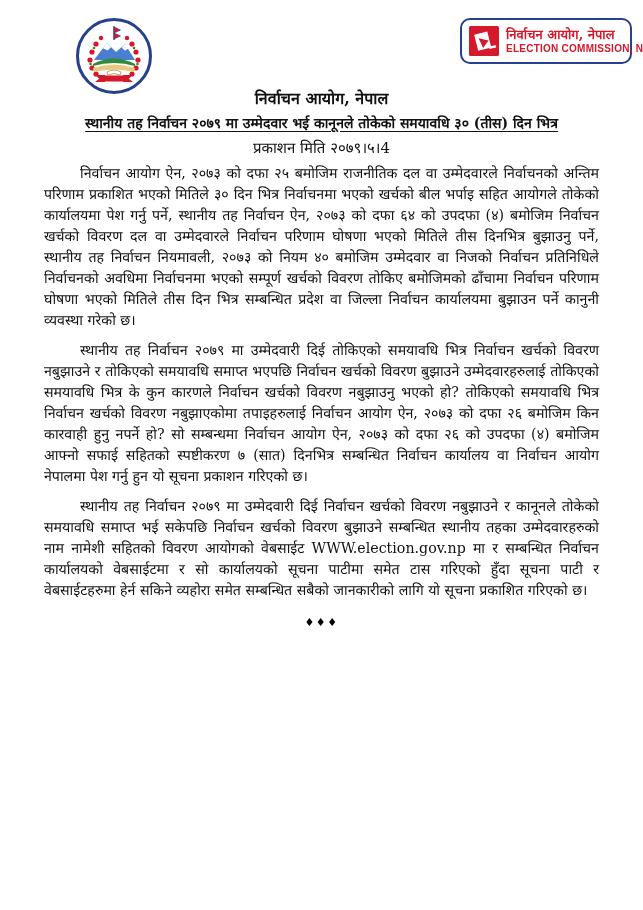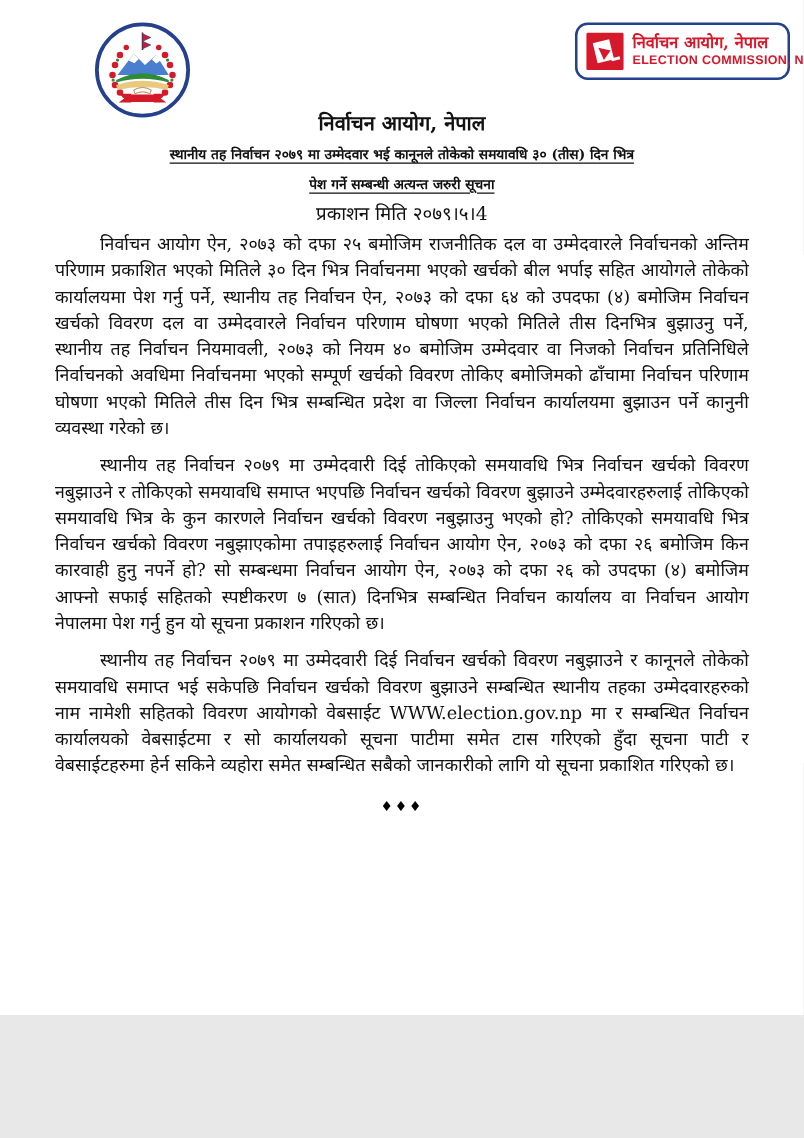--- a/index.html
+++ b/index.html
@@ -4,21 +4,21 @@
 <style>
   * { margin: 0; padding: 0; box-sizing: border-box; }
   html, body { background: #e8e8e8; }
   body {
     font-family: "DejaVu Serif", serif;
     color: #111;
   }
   .page {
     position: relative;
     width: 643px;
-    height: 812px;
+    height: 910px;
     margin: 0 auto;
     background: #ffffff;
     overflow: hidden;
   }
   
   .header { position: absolute; top: 0; left: 0; width: 100%; height: 96px; }
   .emblem {
     position: absolute; left: 74px; top: 16px;
     width: 80px; height: 80px;
   }
@@ -44,21 +44,21 @@
   
   .content {
     position: absolute; top: 88px; left: 44px; width: 555px;
   }
   .org-title {
     text-align: center; font-weight: bold;
     font-size: 16px; line-height: 22px; margin-bottom: 2px;
   }
   .subject-line {
     text-align: center; font-weight: bold;
-    font-size: 11px; line-height: 23.5px;
+    font-size: 14px; line-height: 23.5px;
     text-decoration: underline; text-underline-offset: 3px;
   }
   .pub-date {
     text-align: center; font-size: 15px; line-height: 22px; margin-top: 1px;
   }
   
   .body-text { margin-top: 4px; }
   .body-text p {
     font-size: 14.2px; line-height: 21px;
     text-align: justify; text-indent: 36px;
@@ -140,21 +140,20 @@
         <span class="ec-en">ELECTION COMMISSION, NEPAL</span>
       </span>
     </div>
   </div>
 
   <div class="content">
     <div class="org-title">निर्वाचन आयोग, नेपाल</div>
 
     <div class="subject">
       <div class="subject-line">स्थानीय तह निर्वाचन २०७९ मा उम्मेदवार भई कानूनले तोकेको समयावधि ३० (तीस) दिन भित्र</div>
-      <div class="subject-line">पेश गर्ने सम्बन्धी अत्यन्त जरुरी सूचना</div>
     </div>
 
     <div class="pub-date">प्रकाशन मिति २०७९।५।4</div>
 
     <div class="body-text">
       <p>निर्वाचन आयोग ऐन, २०७३ को दफा २५ बमोजिम राजनीतिक दल वा उम्मेदवारले निर्वाचनको अन्तिम परिणाम प्रकाशित भएको मितिले ३० दिन भित्र निर्वाचनमा भएको खर्चको बील भर्पाइ सहित आयोगले तोकेको कार्यालयमा पेश गर्नु पर्ने, स्थानीय तह निर्वाचन ऐन, २०७३ को दफा ६४ को उपदफा (४) बमोजिम निर्वाचन खर्चको विवरण दल वा उम्मेदवारले निर्वाचन परिणाम घोषणा भएको मितिले तीस दिनभित्र बुझाउनु पर्ने, स्थानीय तह निर्वाचन नियमावली, २०७३ को नियम ४० बमोजिम उम्मेदवार वा निजको निर्वाचन प्रतिनिधिले निर्वाचनको अवधिमा निर्वाचनमा भएको सम्पूर्ण खर्चको विवरण तोकिए बमोजिमको ढाँचामा निर्वाचन परिणाम घोषणा भएको मितिले तीस दिन भित्र सम्बन्धित प्रदेश वा जिल्ला निर्वाचन कार्यालयमा बुझाउन पर्ने कानुनी व्यवस्था गरेको छ।</p>
       <p>स्थानीय तह निर्वाचन २०७९ मा उम्मेदवारी दिई तोकिएको समयावधि भित्र निर्वाचन खर्चको विवरण नबुझाउने र तोकिएको समयावधि समाप्त भएपछि निर्वाचन खर्चको विवरण बुझाउने उम्मेदवारहरुलाई तोकिएको समयावधि भित्र के कुन कारणले निर्वाचन खर्चको विवरण नबुझाउनु भएको हो? तोकिएको समयावधि भित्र निर्वाचन खर्चको विवरण नबुझाएकोमा तपाइहरुलाई निर्वाचन आयोग ऐन, २०७३ को दफा २६ बमोजिम किन कारवाही हुनु नपर्ने हो? सो सम्बन्धमा निर्वाचन आयोग ऐन, २०७३ को दफा २६ को उपदफा (४) बमोजिम आफ्नो सफाई सहितको स्पष्टीकरण ७ (सात) दिनभित्र सम्बन्धित निर्वाचन कार्यालय वा निर्वाचन आयोग नेपालमा पेश गर्नु हुन यो सूचना प्रकाशन गरिएको छ।</p>
       <p>स्थानीय तह निर्वाचन २०७९ मा उम्मेदवारी दिई निर्वाचन खर्चको विवरण नबुझाउने र कानूनले तोकेको समयावधि समाप्त भई सकेपछि निर्वाचन खर्चको विवरण बुझाउने सम्बन्धित स्थानीय तहका उम्मेदवारहरुको नाम नामेशी सहितको विवरण आयोगको वेबसाईट WWW.election.gov.np मा र सम्बन्धित निर्वाचन कार्यालयको वेबसाईटमा र सो कार्यालयको सूचना पाटीमा समेत टास गरिएको हुँदा सूचना पाटी र वेबसाईटहरुमा हेर्न सकिने व्यहोरा समेत सम्बन्धित सबैको जानकारीको लागि यो सूचना प्रकाशित गरिएको छ।</p>
     </div>
 

